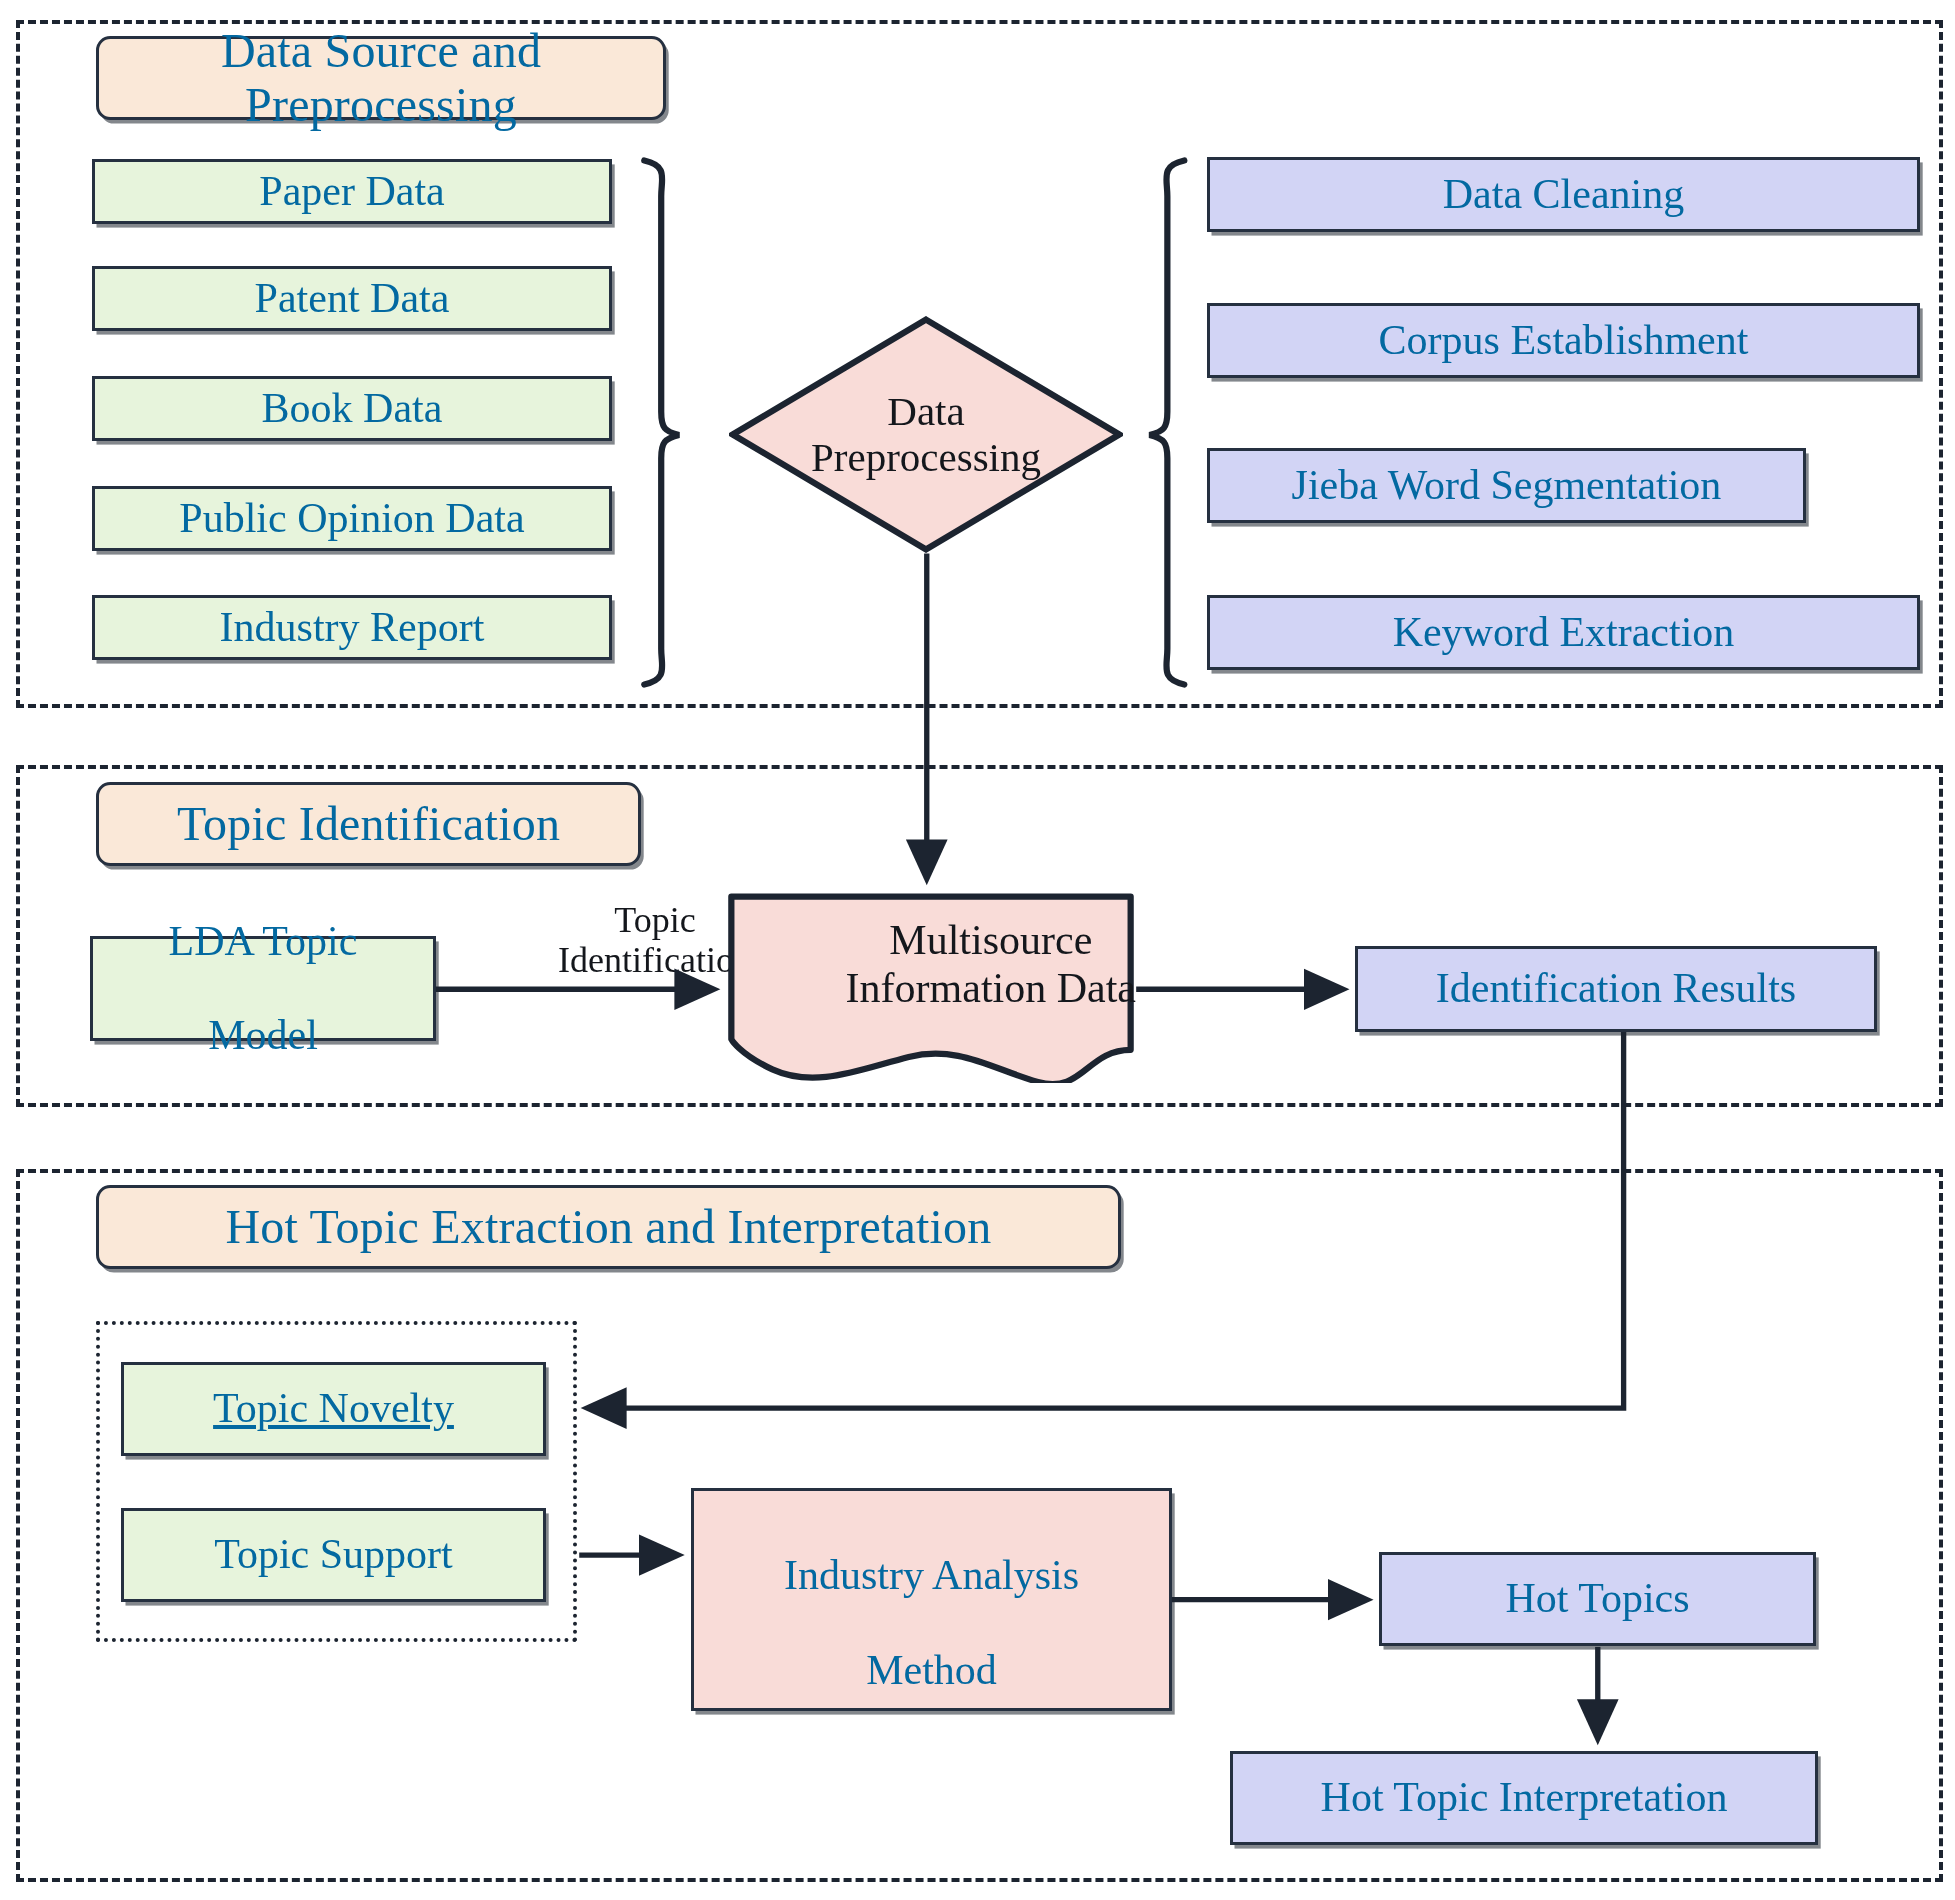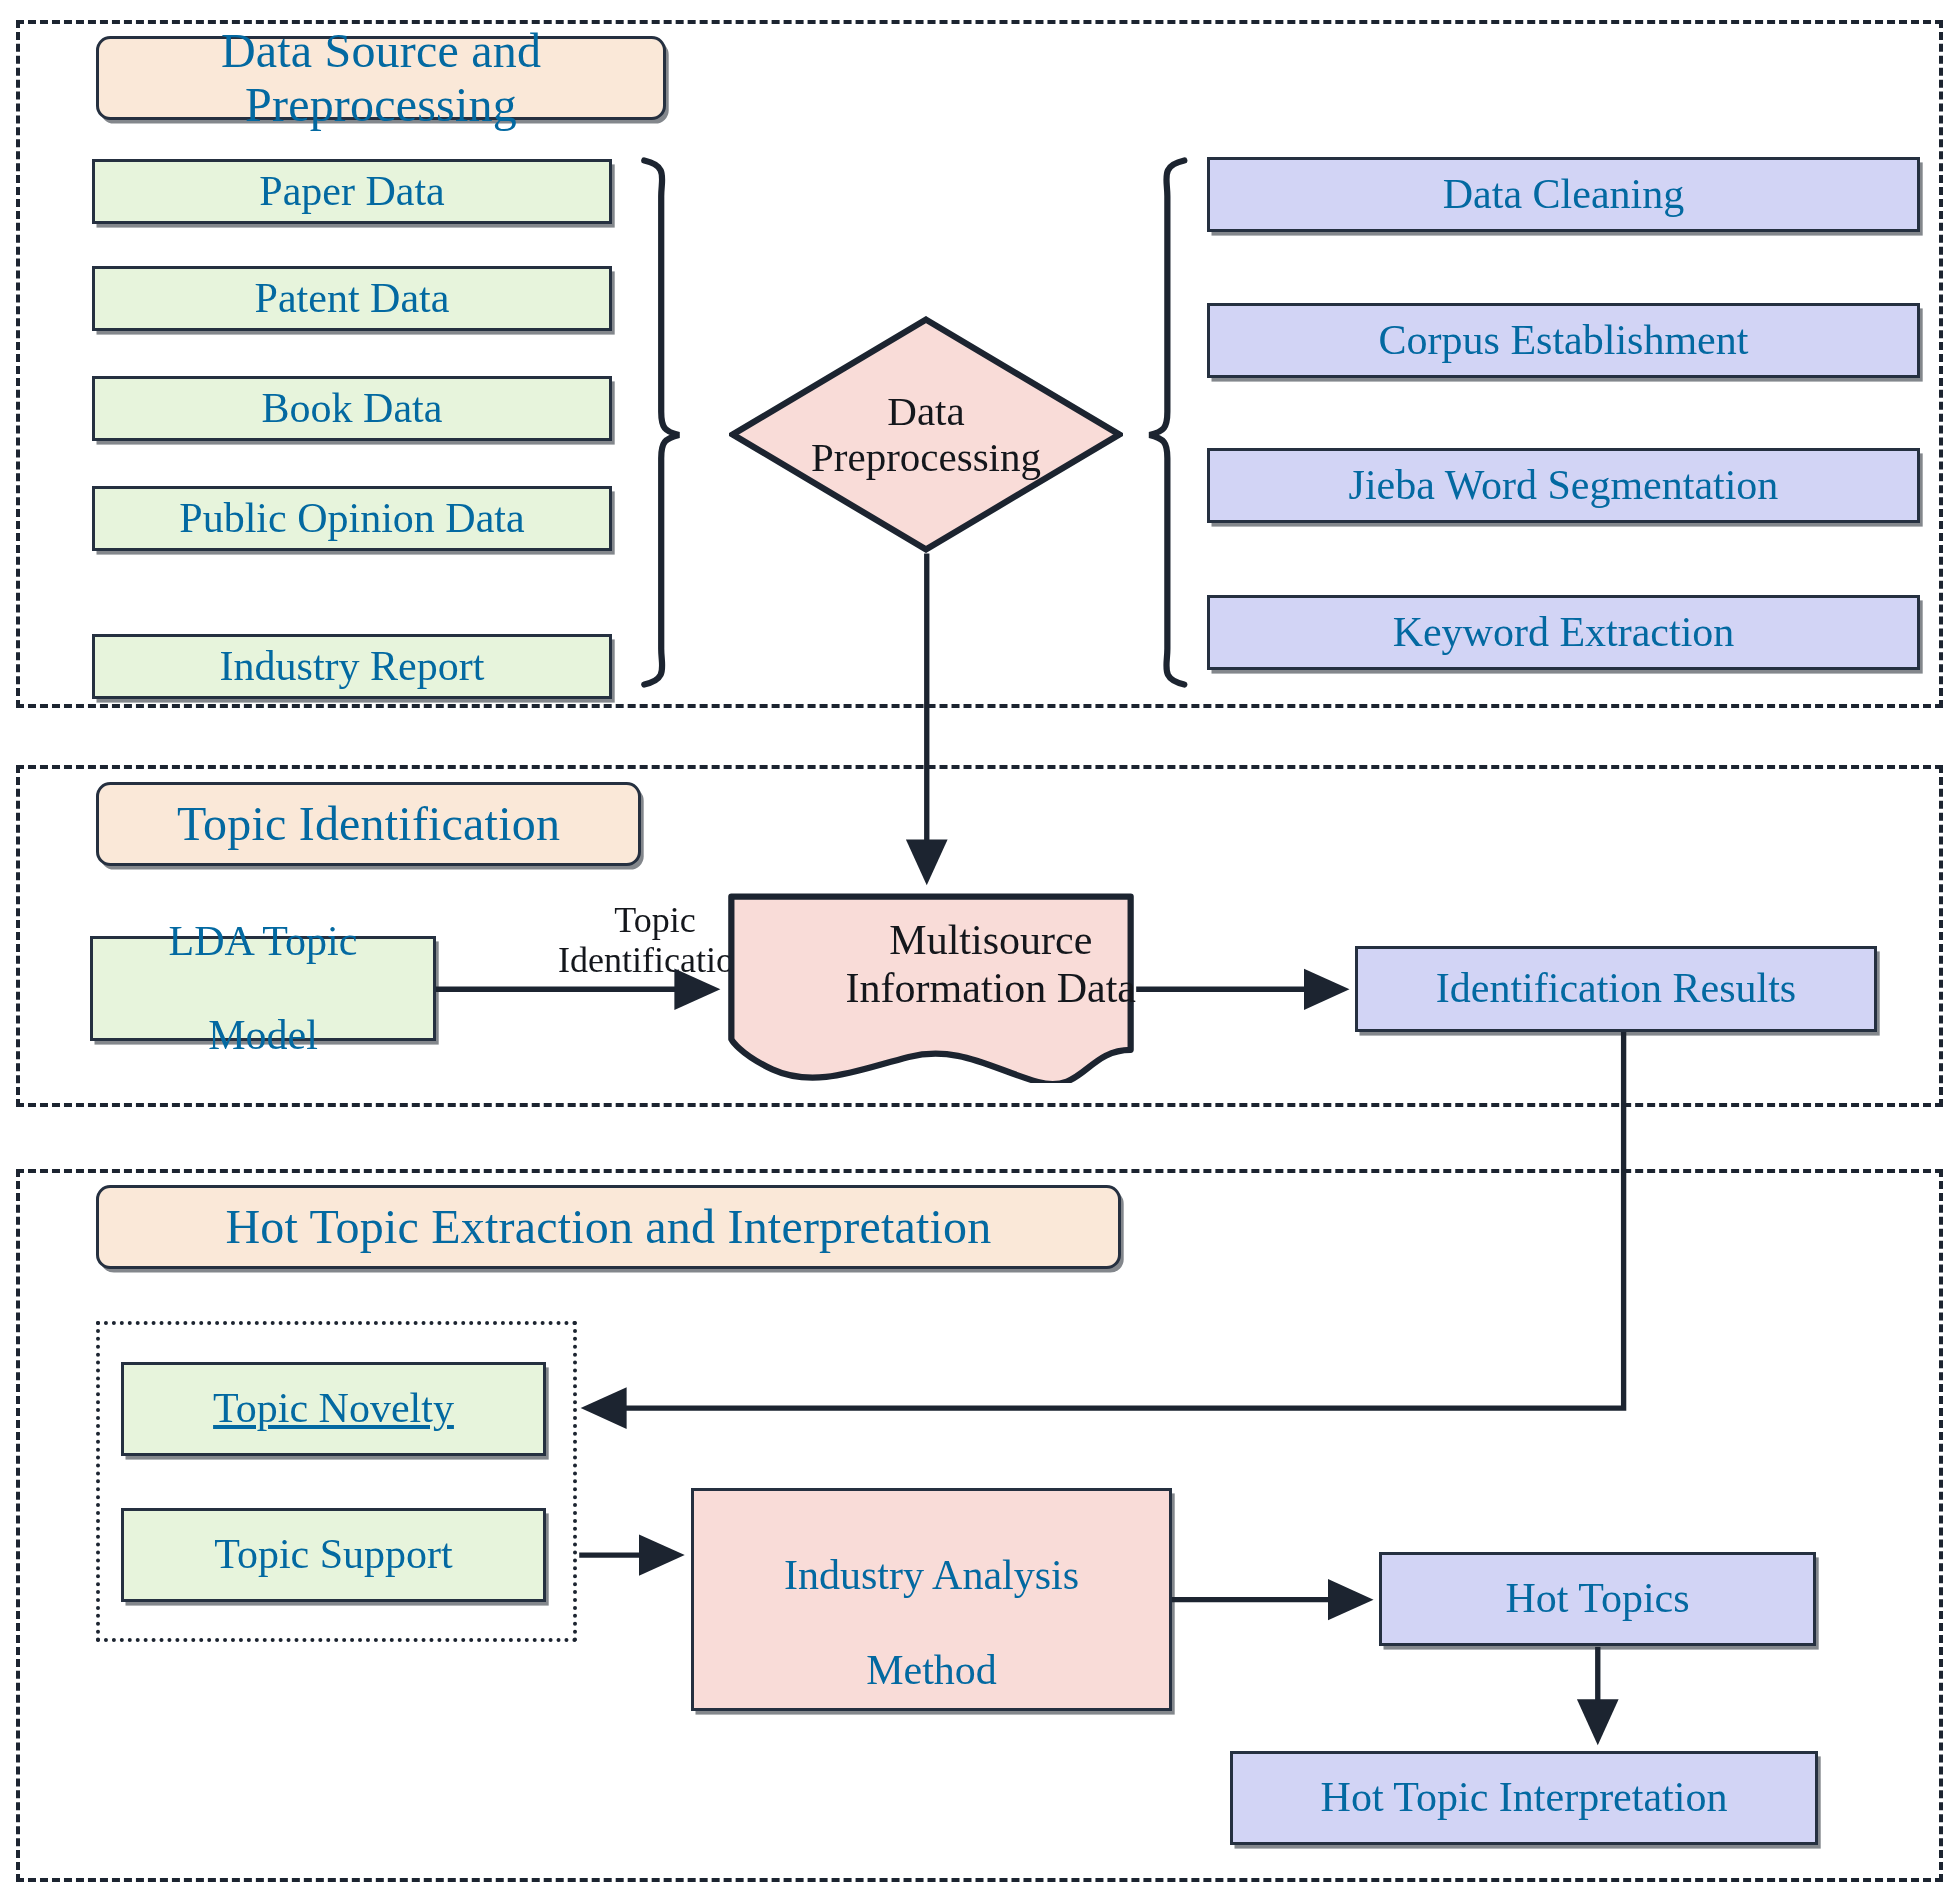--- a/index.html
+++ b/index.html
@@ -92,21 +92,21 @@
   </div>
   <div class="node green" style="left:92px;top:266px;width:520px;height:65px;">
     <span>Patent Data</span>
   </div>
   <div class="node green" style="left:92px;top:376px;width:520px;height:65px;">
     <span>Book Data</span>
   </div>
   <div class="node green" style="left:92px;top:486px;width:520px;height:65px;">
     <span>Public Opinion Data</span>
   </div>
-  <div class="node green" style="left:92px;top:595px;width:520px;height:65px;margin-top:39px;">
+  <div class="node green" style="left:92px;top:595px;width:520px;height:65px;">
     <span>Industry Report</span>
   </div>
 
   <div class="diamond-wrap" style="left:729px;top:316px;width:394px;height:237px;">
     <svg width="394" height="237" viewBox="0 0 442 266">
       <polygon points="221,4 438,133 221,262 4,133" fill="#f9dcd8" stroke="#1c2430" stroke-width="7"></polygon>
     </svg>
     <div class="dlabel">
       <div>
         <div>Data</div>
@@ -114,21 +114,21 @@
       </div>
     </div>
   </div>
 
   <div class="node blue" style="left:1207px;top:157px;width:713px;height:75px;">
     <span>Data Cleaning</span>
   </div>
   <div class="node blue" style="left:1207px;top:303px;width:713px;height:75px;">
     <span>Corpus Establishment</span>
   </div>
-  <div class="node blue" style="left:1207px;top:448px;width:713px;height:75px;">
+  <div class="node blue" style="left:1207px;top:448px;width:599px;height:75px;">
     <span>Jieba Word Segmentation</span>
   </div>
   <div class="node blue" style="left:1207px;top:595px;width:713px;height:75px;">
     <span>Keyword Extraction</span>
   </div>
 
   <div class="section" style="left:16px;top:765px;width:1927px;height:342px;"></div>
 
   <div class="node hdr" style="left:96px;top:782px;width:545px;height:84px;">
     <span>Topic Identification</span>

